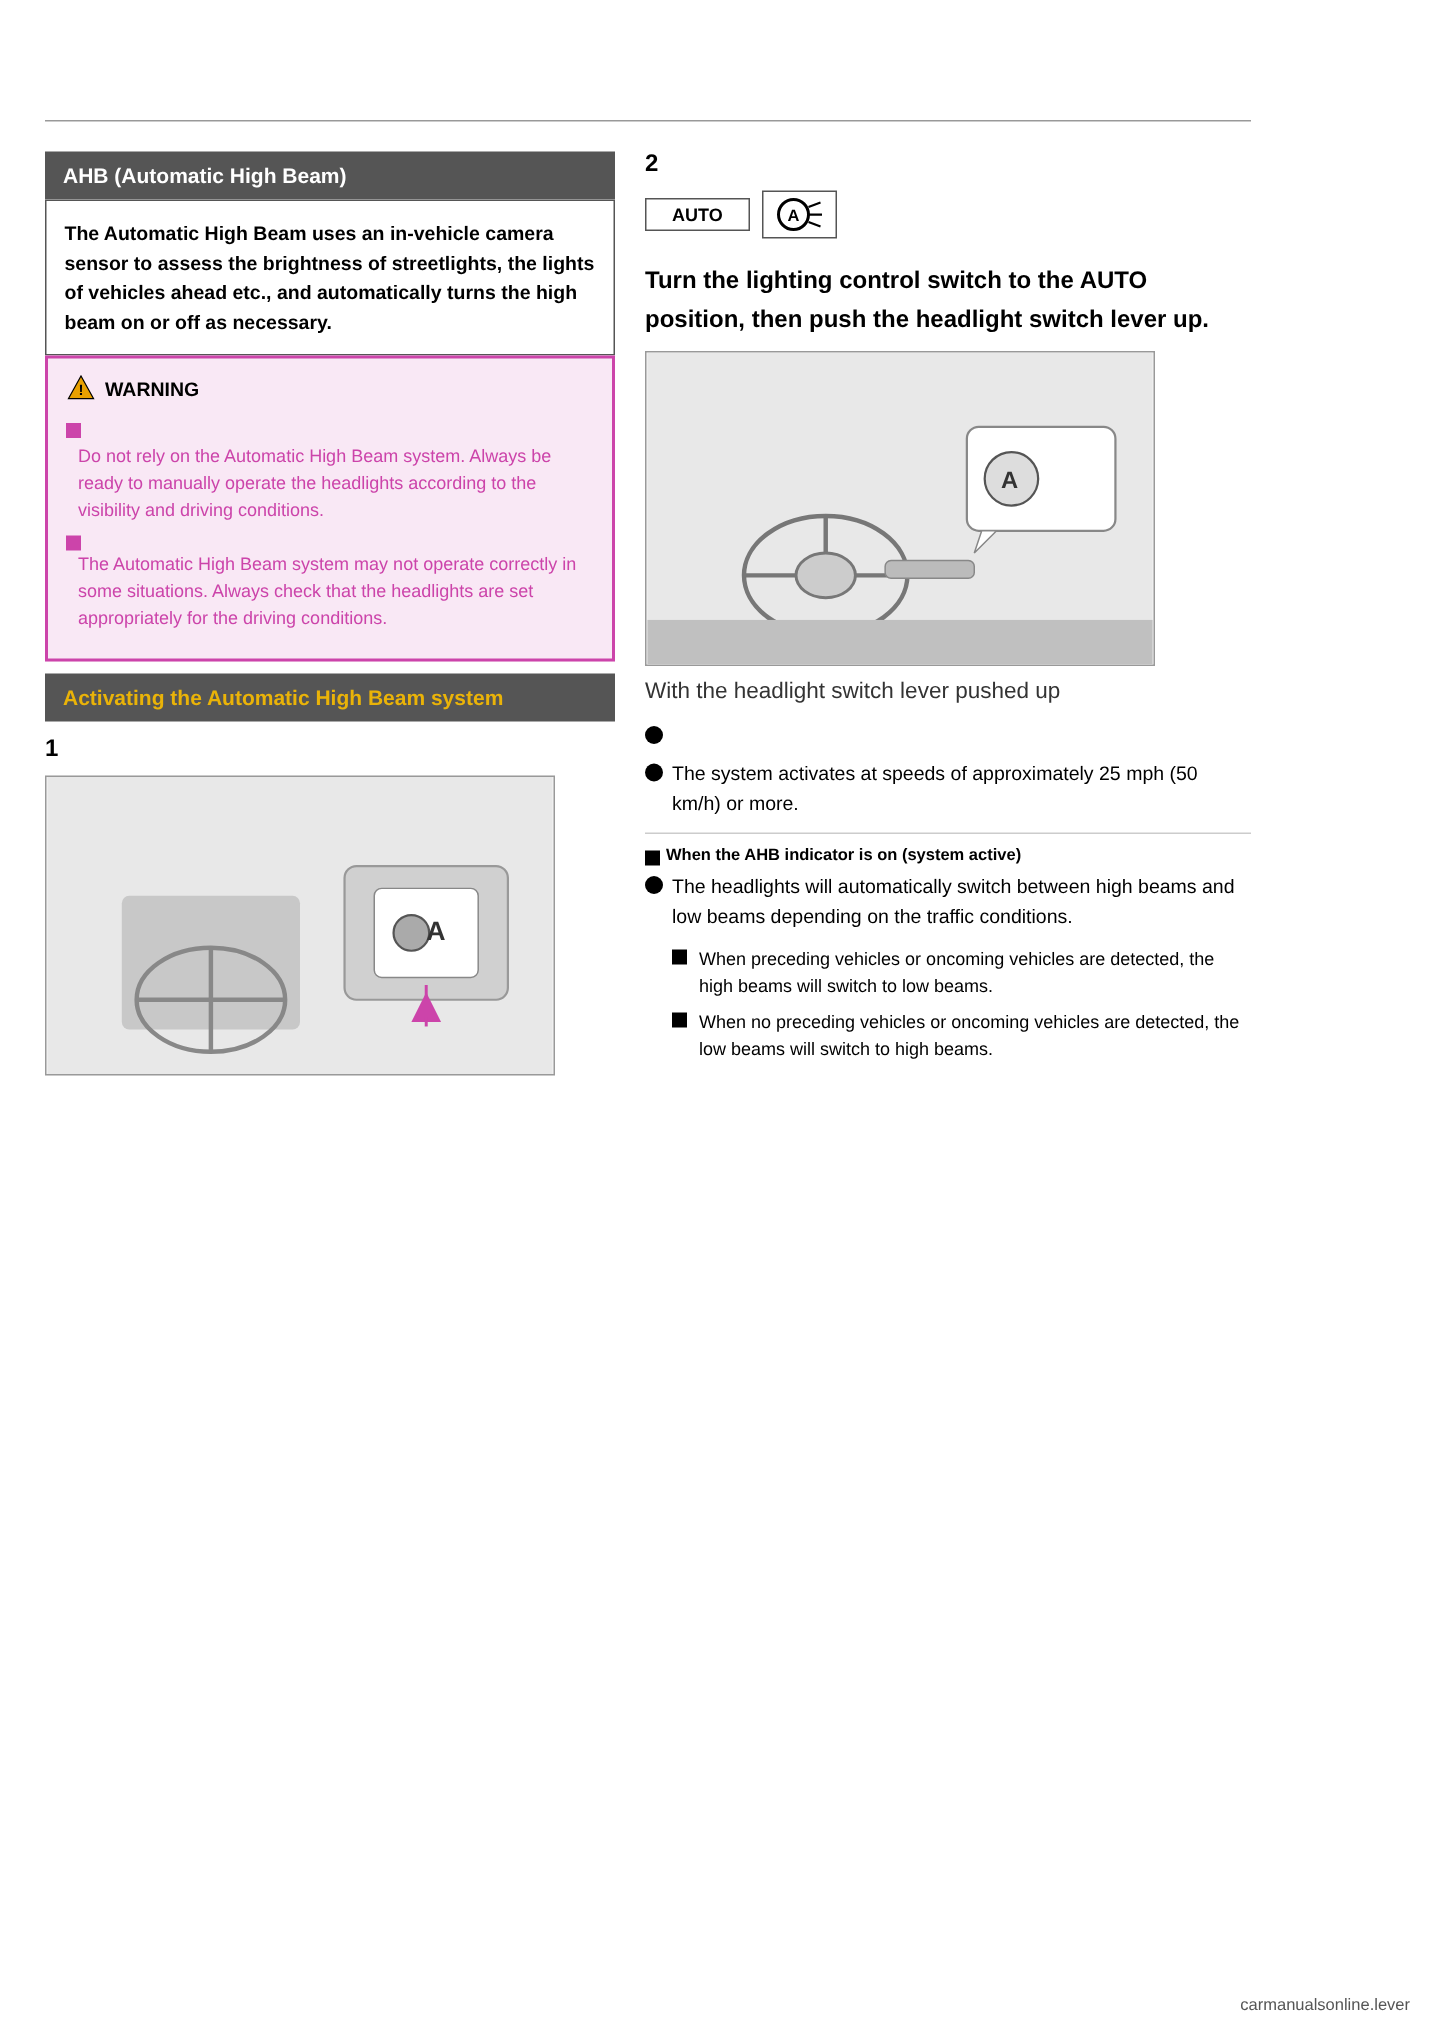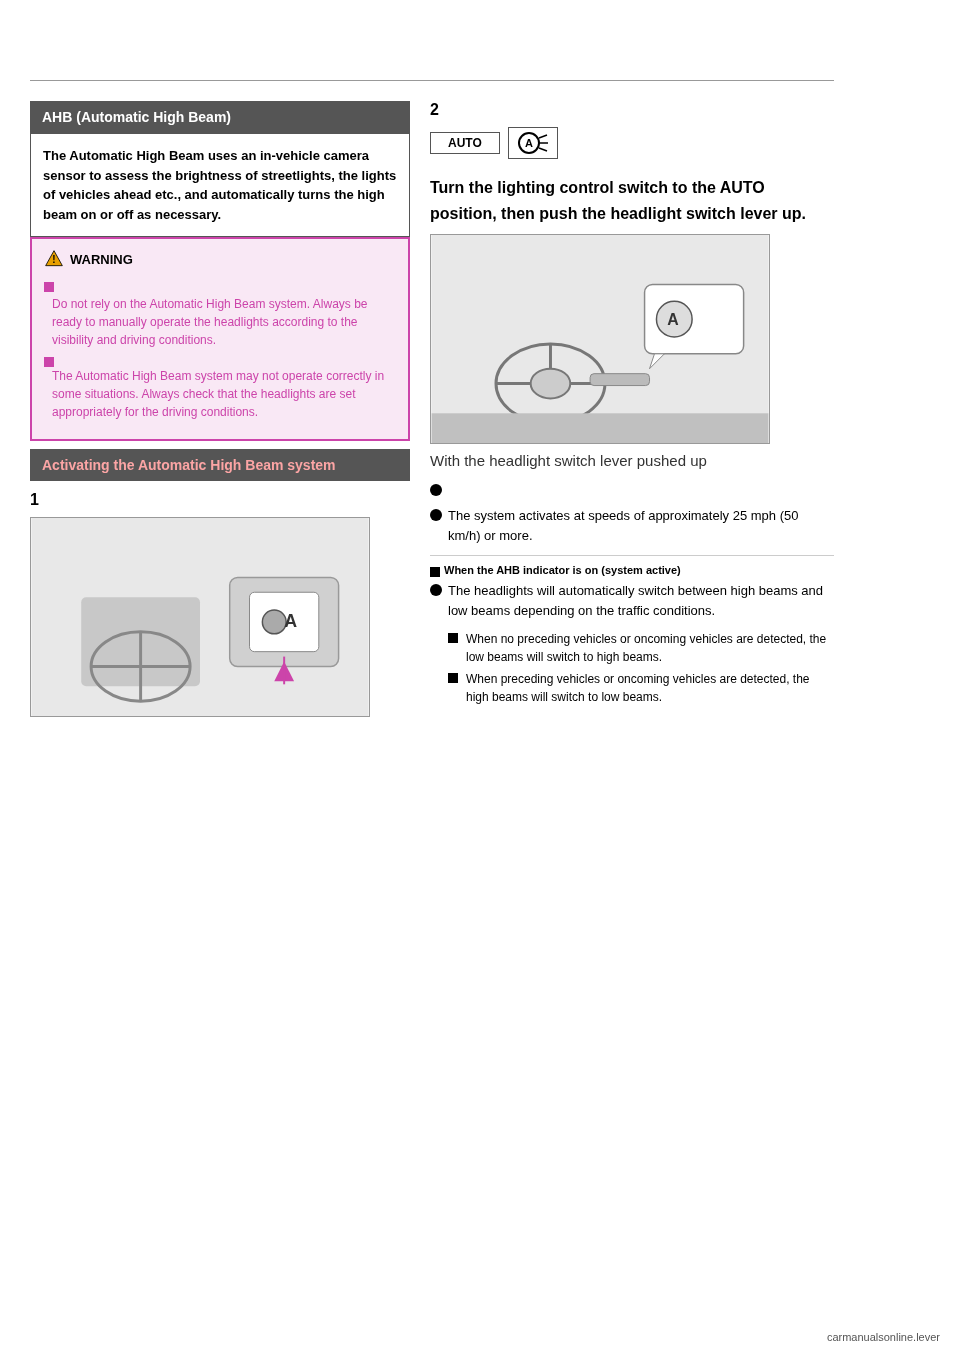--- a/index.html
+++ b/index.html
@@ -103,21 +103,21 @@
       width: 10px;
       height: 10px;
       background: #cc44aa;
       margin-right: 4px;
       vertical-align: middle;
     }
 
     
     .activating-title-box {
       background: #555;
-      color: #fca5a5;
+      color: #eab308;
       padding: 8px 12px;
       font-weight: bold;
       font-size: 14px;
       margin-top: 8px;
       margin-bottom: 0;
     }
 
     
     .step-number {
       font-size: 16px;
@@ -390,28 +390,28 @@
         <span class="bullet-sq-black"></span>
         <span style="font-weight:bold; font-size:11px;">When the AHB indicator is on (system active)</span>
       </div>
 
       <div class="body-bullet">
         <span class="circle-bullet"></span>
         <span>The headlights will automatically switch between high beams and low beams depending on the traffic conditions.</span>
       </div>
 
       <div style="margin-left:18px;">
+        <div class="right-section-bullet" style="margin-bottom:6px;">
+          <span class="bullet-sq-black"></span>
+          <span style="font-size:12px; line-height:1.5; margin-left:4px;">When preceding vehicles or oncoming vehicles are detected, the high beams will switch to low beams.</span>
+        </div>
         <div class="right-section-bullet">
           <span class="bullet-sq-black"></span>
           <span style="font-size:12px; line-height:1.5; margin-left:4px;">When no preceding vehicles or oncoming vehicles are detected, the low beams will switch to high beams.</span>
         </div>
-        <div class="right-section-bullet" style="margin-bottom:6px;">
-          <span class="bullet-sq-black"></span>
-          <span style="font-size:12px; line-height:1.5; margin-left:4px;">When preceding vehicles or oncoming vehicles are detected, the high beams will switch to low beams.</span>
-        </div>
       </div>
 
     </div>
 
   </div>
 
   <div class="watermark">carmanualsonline.lever</div>
 
 </div>
 

